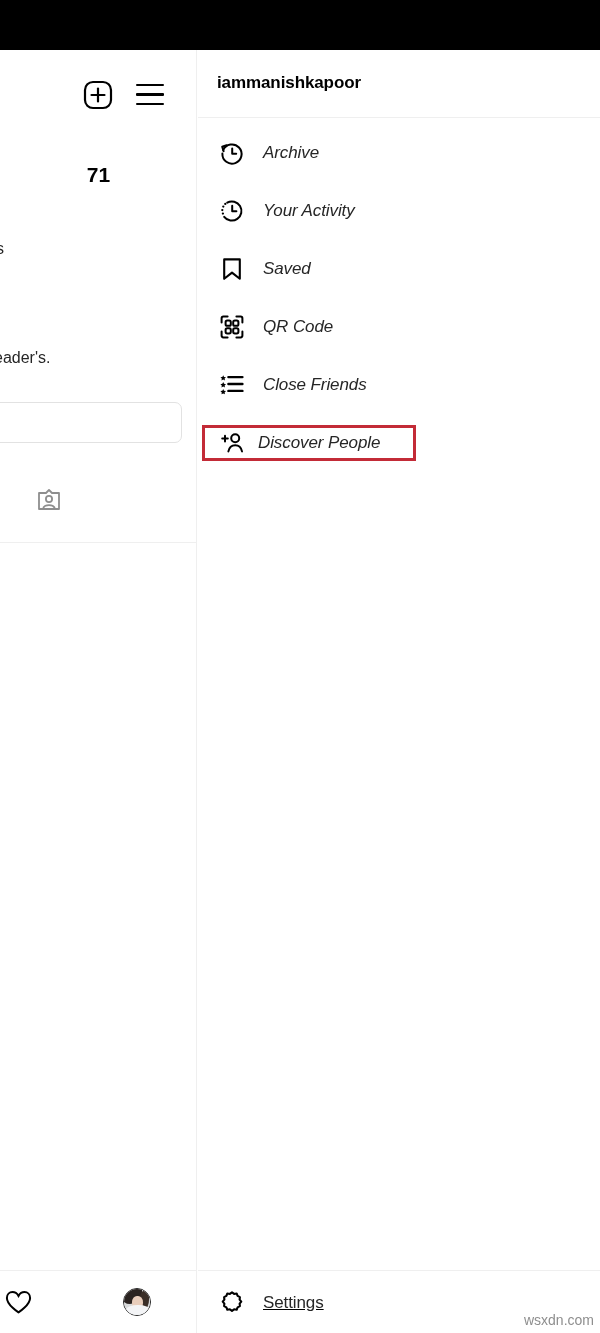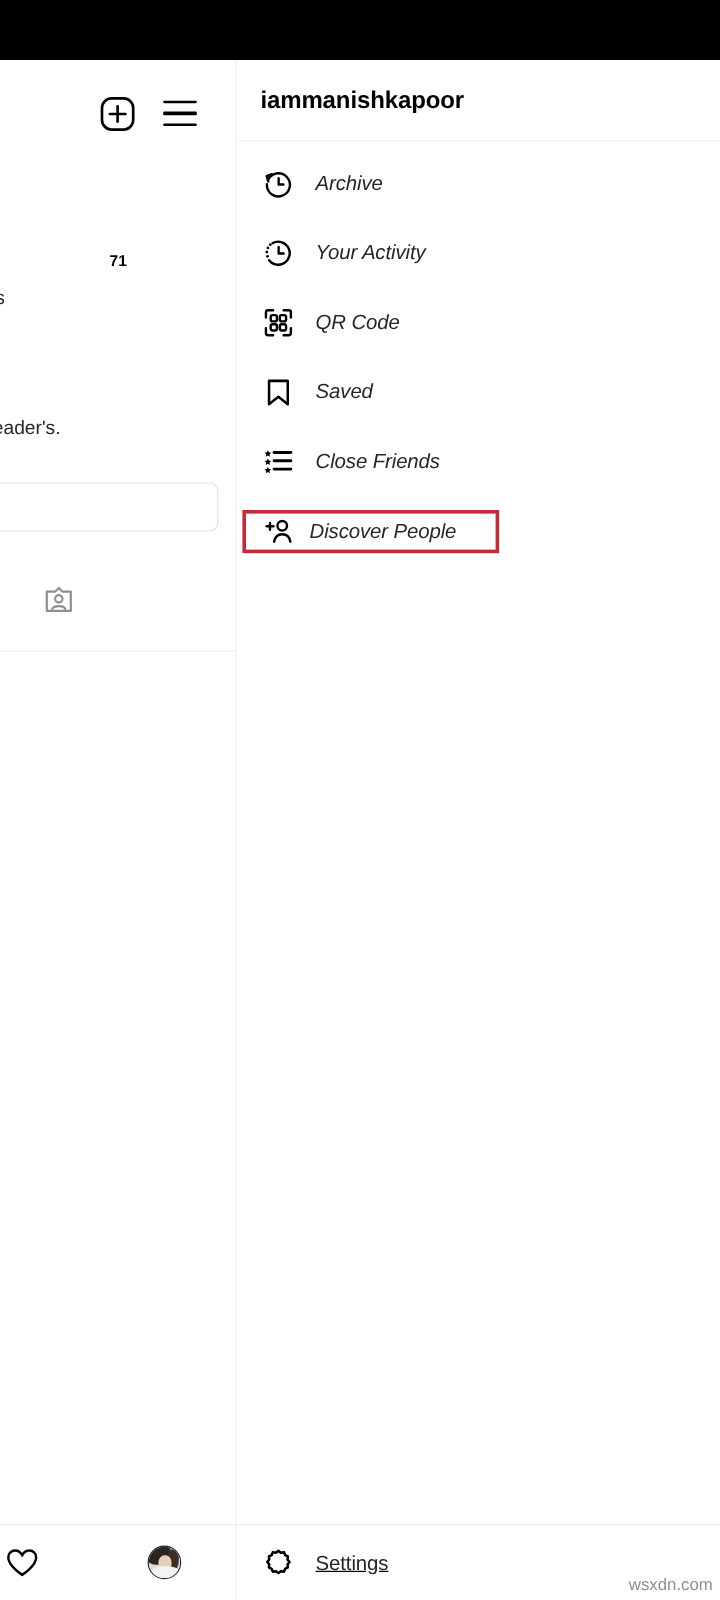--- a/index.html
+++ b/index.html
@@ -66,25 +66,24 @@
   .icon-hamburger i:last-child { margin-bottom: 0; }
 
   .stats {
     position: absolute;
     top: 113px;
     left: 0;
     width: 197px;
     text-align: center;
   }
   .stats .count {
-    font-size: 13px;
+    font-size: 21px;
     font-weight: bold;
     color: #000;
     line-height: 24px;
-    margin-top: 43px;
   }
   .stats .label {
     font-size: 16px;
     color: #262626;
     line-height: 24px;
   }
   .stats-partial {
     position: absolute;
     top: 190px;
     left: -4px;
@@ -137,21 +136,21 @@
 
   .menu-header {
     position: relative;
     height: 68px;
     border-bottom: 1px solid #efefef;
   }
   .menu-header .username {
     position: absolute;
     left: 19px;
     top: 23px;
-    font-size: 20px;
+    font-size: 17px;
     font-weight: bold;
     color: #000000;
     letter-spacing: -0.1px;
   }
 
   .menu-list {
     position: relative;
     padding-top: 6px;
   }
 
@@ -336,20 +335,29 @@
           <svg viewBox="0 0 26 26" width="26" height="26">
             <path d="M8.2 4.6 A9.6 9.6 0 1 1 5.2 18.8" fill="none" stroke="#000" stroke-width="2" stroke-linecap="round"></path>
             <circle cx="3.9" cy="15.6" r="1.15" fill="#000"></circle>
             <circle cx="3.3" cy="12.1" r="1.15" fill="#000"></circle>
             <circle cx="4.3" cy="8.6" r="1.15" fill="#000"></circle>
             <circle cx="6.3" cy="5.9" r="1.15" fill="#000"></circle>
             <path d="M13.2 7.8 v5.4 h4.2" fill="none" stroke="#000" stroke-width="2" stroke-linecap="round" stroke-linejoin="round"></path>
           </svg>
         </span>
         <span class="mi-label">Your Activity</span>
+      </div>
+
+      <div class="menu-item">
+        <span class="mi-icon">
+          <svg viewBox="0 0 26 26" width="26" height="26">
+            <path d="M5.2 3.4 h15.6 v19.4 l-7.8 -6.2 l-7.8 6.2 z" fill="none" stroke="#000" stroke-width="2.1" stroke-linejoin="round"></path>
+          </svg>
+        </span>
+        <span class="mi-label">Saved</span>
       </div>
 
       <div class="menu-item">
         <span class="mi-icon">
           <svg viewBox="0 0 26 26" width="26" height="26">
             <path d="M8.6 2.6 H4.4 a1.8 1.8 0 0 0 -1.8 1.8 V8.6" fill="none" stroke="#000" stroke-width="2" stroke-linecap="round"></path>
             <path d="M17.4 2.6 H21.6 a1.8 1.8 0 0 1 1.8 1.8 V8.6" fill="none" stroke="#000" stroke-width="2" stroke-linecap="round"></path>
             <path d="M8.6 23.4 H4.4 a1.8 1.8 0 0 1 -1.8 -1.8 V17.4" fill="none" stroke="#000" stroke-width="2" stroke-linecap="round"></path>
             <path d="M17.4 23.4 H21.6 a1.8 1.8 0 0 0 1.8 -1.8 V17.4" fill="none" stroke="#000" stroke-width="2" stroke-linecap="round"></path>
             <rect x="6.6" y="6.6" width="5.2" height="5.2" rx="1.6" fill="none" stroke="#000" stroke-width="2"></rect>
@@ -357,29 +365,20 @@
             <rect x="6.6" y="14.2" width="5.2" height="5.2" rx="1.6" fill="none" stroke="#000" stroke-width="2"></rect>
             <rect x="14.2" y="14.2" width="5.2" height="5.2" rx="1.6" fill="none" stroke="#000" stroke-width="2"></rect>
           </svg>
         </span>
         <span class="mi-label">QR Code</span>
       </div>
 
       <div class="menu-item">
         <span class="mi-icon">
           <svg viewBox="0 0 26 26" width="26" height="26">
-            <path d="M5.2 3.4 h15.6 v19.4 l-7.8 -6.2 l-7.8 6.2 z" fill="none" stroke="#000" stroke-width="2.1" stroke-linejoin="round"></path>
-          </svg>
-        </span>
-        <span class="mi-label">Saved</span>
-      </div>
-
-      <div class="menu-item">
-        <span class="mi-icon">
-          <svg viewBox="0 0 26 26" width="26" height="26">
             <path d="M4.2 3.2 l0.85 1.75 l1.95 0.28 l-1.4 1.37 l0.33 1.93 l-1.73 -0.91 l-1.73 0.91 l0.33 -1.93 l-1.4 -1.37 l1.95 -0.28 z" fill="#000"></path>
             <path d="M4.2 10.1 l0.85 1.75 l1.95 0.28 l-1.4 1.37 l0.33 1.93 l-1.73 -0.91 l-1.73 0.91 l0.33 -1.93 l-1.4 -1.37 l1.95 -0.28 z" fill="#000"></path>
             <path d="M4.2 17.0 l0.85 1.75 l1.95 0.28 l-1.4 1.37 l0.33 1.93 l-1.73 -0.91 l-1.73 0.91 l0.33 -1.93 l-1.4 -1.37 l1.95 -0.28 z" fill="#000"></path>
             <line x1="9.4" y1="5.1" x2="23.4" y2="5.1" stroke="#000" stroke-width="2.4" stroke-linecap="round"></line>
             <line x1="9.4" y1="12.0" x2="23.4" y2="12.0" stroke="#000" stroke-width="2.4" stroke-linecap="round"></line>
             <line x1="9.4" y1="18.9" x2="23.4" y2="18.9" stroke="#000" stroke-width="2.4" stroke-linecap="round"></line>
           </svg>
         </span>
         <span class="mi-label">Close Friends</span>
       </div>

